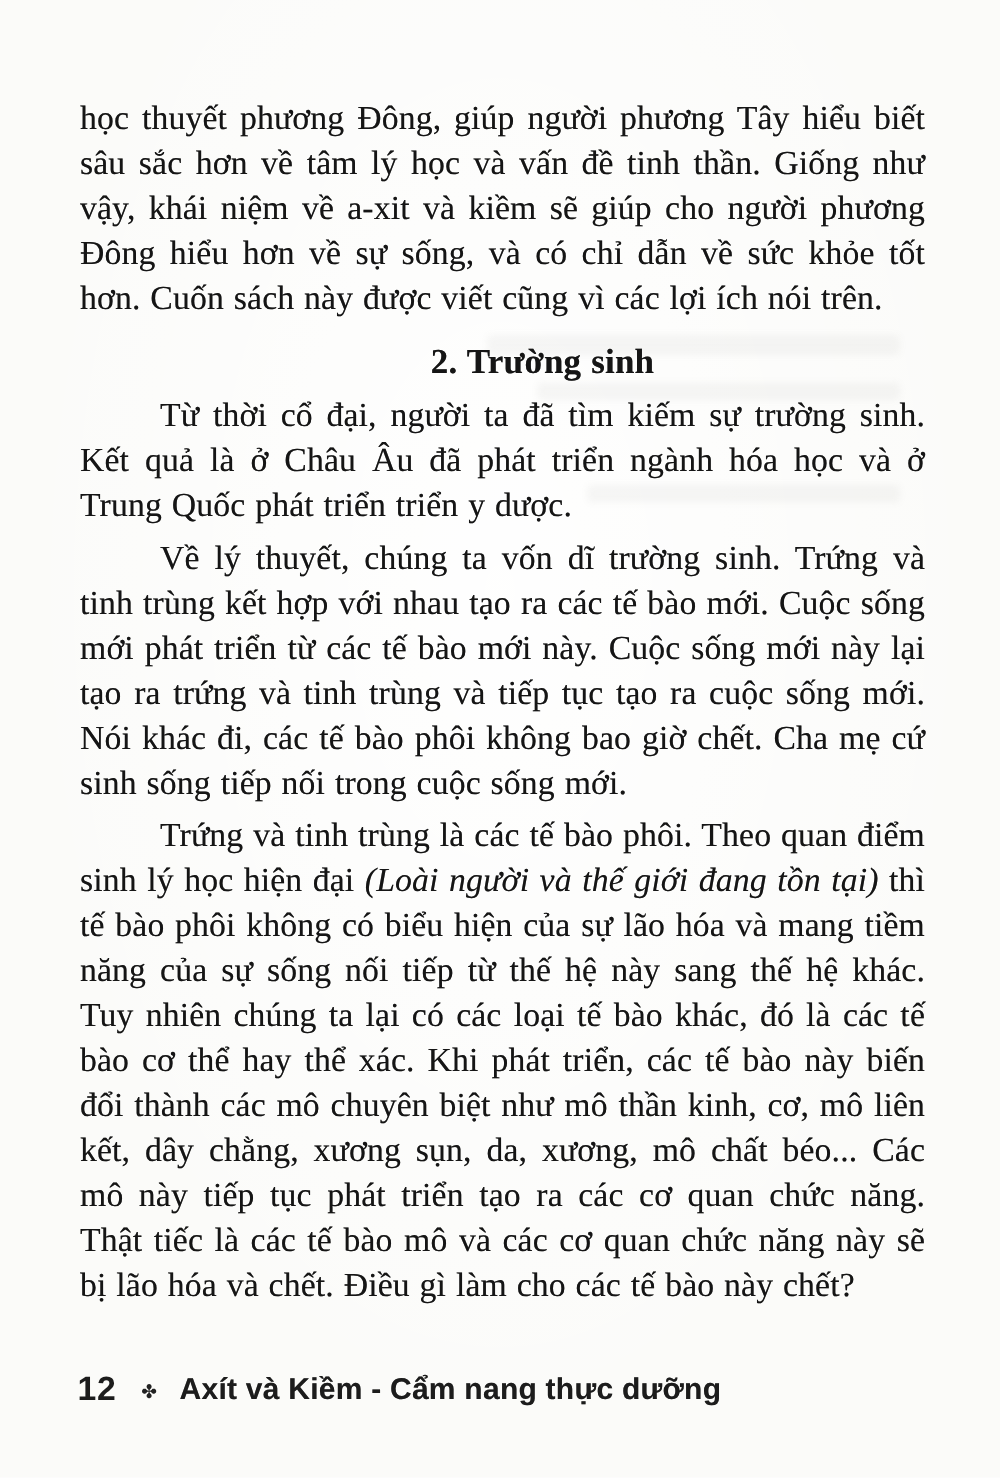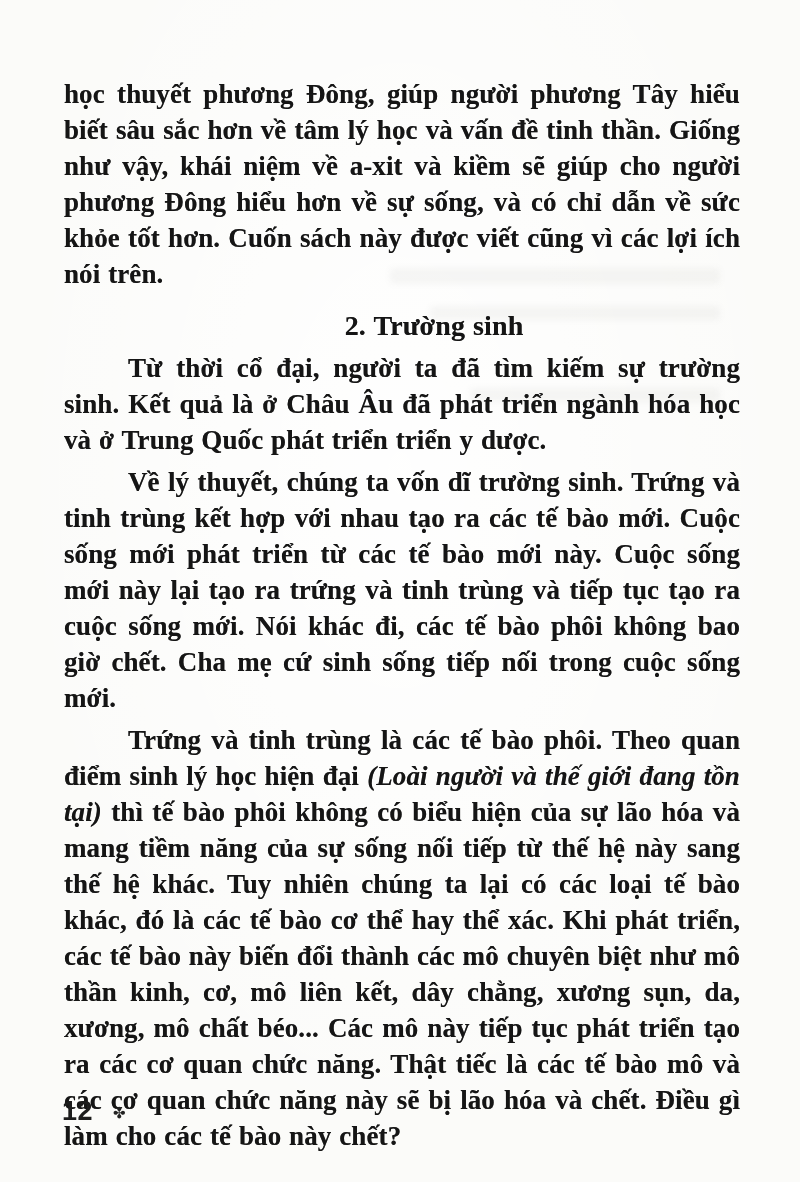--- a/index.html
+++ b/index.html
@@ -25,21 +25,20 @@
     font-family: "Liberation Serif", "DejaVu Serif", serif;
     font-size: 27px;
     line-height: 36px;
     text-align: justify;
     letter-spacing: 0.1px;
     word-spacing: 1px;
   }
   .body-para {
     margin: 0 0 6px 0;
     text-shadow: 0 0 0.5px rgba(20,20,20,0.55);
-    font-weight: bold;
   }
   .indent {
     text-indent: 64px;
   }
   .section-heading {
     margin: 16px 0 6px 0;
     padding-left: 64px;
     font-weight: bold;
     font-size: 28px;
     line-height: 36px;
@@ -106,15 +105,16 @@
 
     <p class="body-para indent">Về lý thuyết, chúng ta vốn dĩ trường sinh. Trứng và tinh trùng kết hợp với nhau tạo ra các tế bào mới. Cuộc sống mới phát triển từ các tế bào mới này. Cuộc sống mới này lại tạo ra trứng và tinh trùng và tiếp tục tạo ra cuộc sống mới. Nói khác đi, các tế bào phôi không bao giờ chết. Cha mẹ cứ sinh sống tiếp nối trong cuộc sống mới.</p>
 
     <p class="body-para indent"><span>Trứng và tinh trùng là các tế bào phôi. Theo quan điểm sinh lý học hiện đại </span><span class="book-ref-italic">(Loài người và thế giới đang tồn tại)</span><span> thì tế bào phôi không có biểu hiện của sự lão hóa và mang tiềm năng của sự sống nối tiếp từ thế hệ này sang thế hệ khác. Tuy nhiên chúng ta lại có các loại tế bào khác, đó là các tế bào cơ thể hay thể xác. Khi phát triển, các tế bào này biến đổi thành các mô chuyên biệt như mô thần kinh, cơ, mô liên kết, dây chằng, xương sụn, da, xương, mô chất béo... Các mô này tiếp tục phát triển tạo ra các cơ quan chức năng. Thật tiếc là các tế bào mô và các cơ quan chức năng này sẽ bị lão hóa và chết. Điều gì làm cho các tế bào này chết?</span></p>
 
   </div>
 
   <div class="footer">
     <span class="page-number">12</span>
     <span class="footer-separator">✤</span>
+    <span class="book-title">Axít và Kiềm - Cẩm nang thực dưỡng</span>
   </div>
 
 </div>
 
 </body></html>

